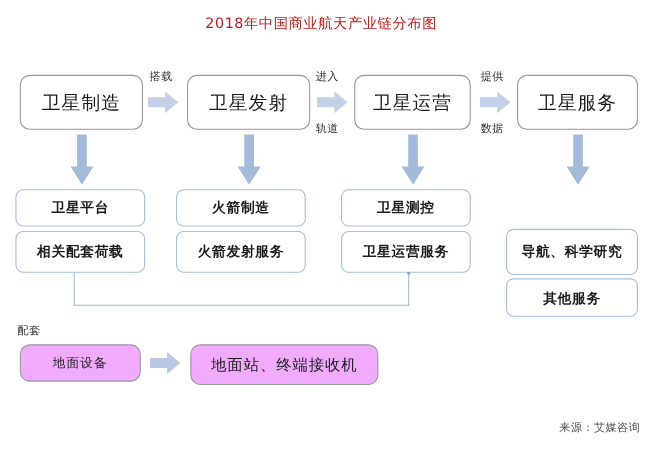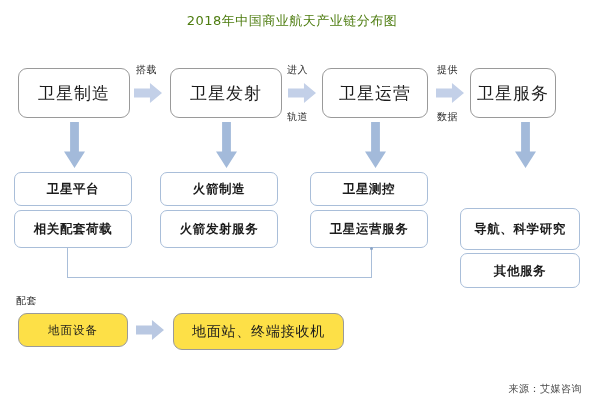--- a/index.html
+++ b/index.html
@@ -19,21 +19,21 @@
   }
 
   
   .title {
     position: absolute;
     left: 0;
     top: 12px;
     width: 584px;
     text-align: center;
     font-size: 13px;
-    color: #4d7c0f;
+    color: #b91c1c;
     letter-spacing: 0.5px;
   }
 
   
   .top-box {
     position: absolute;
     box-sizing: border-box;
     border: 1.3px solid #9a9a9a;
     border-radius: 9px;
     background: #ffffff;
@@ -65,21 +65,21 @@
     padding: 0 4px;
     font-weight: bold;
   }
 
   
   .bot-box {
     position: absolute;
     box-sizing: border-box;
     border: 1.3px solid #9a9a9a;
     border-radius: 9px;
-    background: #fde047;
+    background: #f0abfc;
     display: flex;
     align-items: center;
     justify-content: center;
     color: #1c1c1c;
   }
   #bot-box-a { left: 18px; top: 313px; width: 110px; height: 34px; font-size: 11.5px; letter-spacing: 1px; }
   #bot-box-b { left: 173px; top: 313px; width: 171px; height: 37px; font-size: 14px; letter-spacing: 0.8px; }
 
   
   .h-arrow {
@@ -148,21 +148,21 @@
 <div id="canvas">
 
   <div class="title">2018年中国商业航天产业链分布图</div>
 
   <div class="top-box" id="stage-1" style="left:18px; width:112px;">卫星制造</div>
 
   <div class="top-box" id="stage-2" style="left:170px; width:112px;">卫星发射</div>
 
   <div class="top-box" id="stage-3" style="left:322px; width:106px;">卫星运营</div>
 
-  <div class="top-box" id="stage-4" style="left:470px; width:86px;">卫星服务</div>
+  <div class="top-box" id="stage-4" style="left:470px; width:110px;">卫星服务</div>
 
   <div class="h-arrow" style="left:134px; top:83px;"></div>
   <div class="arrow-cap" style="left:136px; top:63px;">搭载</div>
 
   <div class="h-arrow" style="left:288px; top:83px;"></div>
   <div class="arrow-cap" style="left:287px; top:63px;">进入</div>
   <div class="arrow-cap" style="left:287px; top:110px;">轨道</div>
 
   <div class="h-arrow" style="left:436px; top:83px;"></div>
   <div class="arrow-cap" style="left:437px; top:63px;">提供</div>

